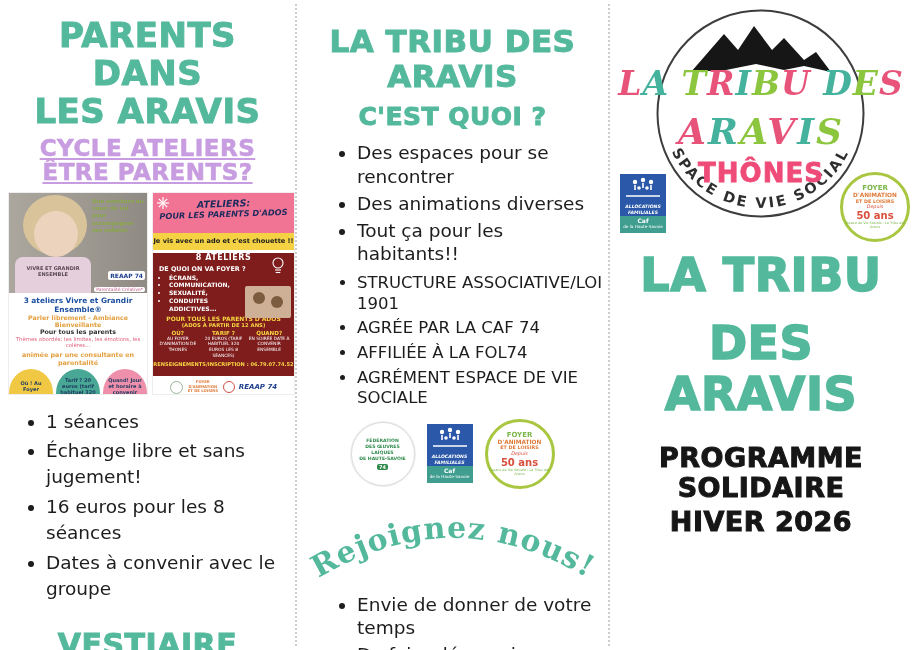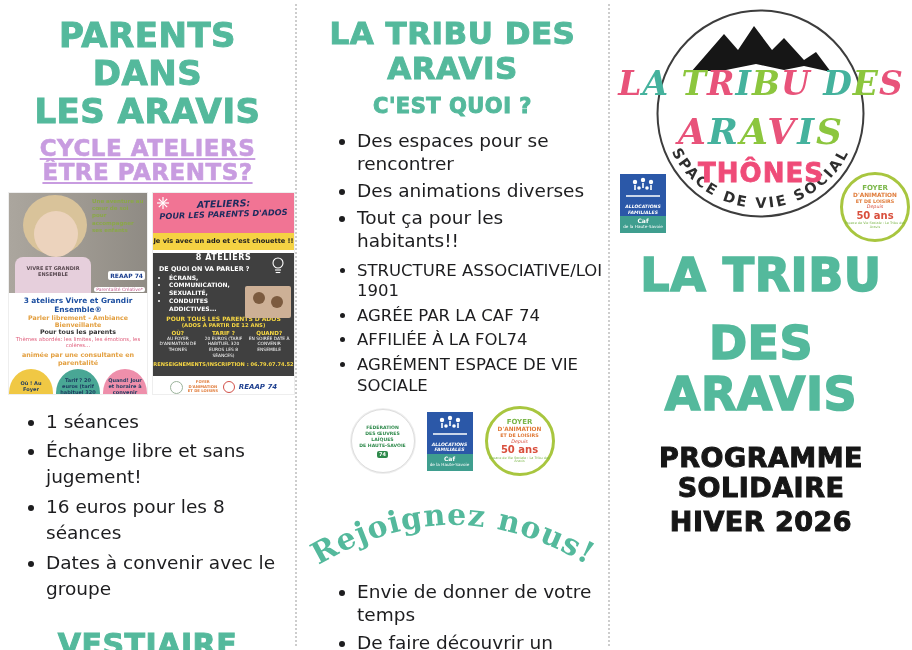--- a/index.html
+++ b/index.html
@@ -39,21 +39,21 @@
   .p1-fa{text-align:center;font-size:6.4px;font-weight:bold;color:#e39f3f;margin-top:3px;}
   .p1-balloons{display:flex;justify-content:center;gap:3px;margin-top:2px;}
   .balloon{width:45px;height:48px;border-radius:50%;display:flex;align-items:center;justify-content:center;text-align:center;font-size:5px;font-weight:bold;color:#1d3a5f;padding:3px;box-sizing:border-box;line-height:1.25;}
   .b-yellow{background:#f0c844;} .b-teal{background:#49a795;} .b-pink{background:#ee8fab;}
   
   .p2-header{background:#f17494;height:40px;color:#1d2b5e;text-align:center;position:relative;overflow:hidden;}
   .p2-h1{font-size:9.5px;font-weight:bold;font-style:italic;padding-top:5px;transform:rotate(-2deg);}
   .p2-h2{font-size:8.2px;font-weight:bold;font-style:italic;transform:rotate(-2deg);}
   .p2-sparkle{position:absolute;left:4px;top:4px;}
   .p2-yellow{background:#f5d243;height:17px;display:flex;align-items:center;justify-content:center;font-size:6.6px;font-weight:bold;color:#1d1d1d;}
-  .p2-blue{background:#404040;color:#fff;height:123px;position:relative;}
+  .p2-blue{background:#7f1d1d;color:#fff;height:123px;position:relative;}
   .p2-count{text-align:center;font-size:8px;font-weight:bold;margin-top:3px;letter-spacing:.5px;}
   .p2-bulb{position:absolute;right:8px;top:3px;}
   .p2-q{font-size:6.4px;font-weight:bold;margin:3px 0 1px 6px;}
   .p2-topics{margin:0 0 0 16px;padding:0;list-style:disc;width:72px;font-size:6px;font-weight:bold;line-height:1.3;}
   .p2-teens{position:absolute;right:3px;top:33px;width:46px;height:32px;background:#cdb096;border-radius:2px;overflow:hidden;}
   .p2-teens span{position:absolute;border-radius:50%;background:#7c5b3f;}
   .p2-aud1{text-align:center;color:#f7d743;font-weight:bold;font-size:6px;margin-top:2px;}
   .p2-aud2{text-align:center;color:#f7d743;font-size:5.3px;font-weight:bold;}
   .p2-cols{display:flex;justify-content:space-around;margin-top:2px;padding:0 2px;}
   .p2-col{width:31%;text-align:center;}
@@ -62,22 +62,22 @@
   .p2-foot{color:#f7d743;font-size:5.1px;font-weight:bold;text-align:center;margin-top:3px;}
   .p2-white{background:#fff;height:23px;display:flex;align-items:center;justify-content:center;gap:4px;}
   .chip-circle{width:13px;height:13px;border-radius:50%;border:1px solid #9bb39b;box-sizing:border-box;}
   .chip-circle.red{border-color:#d25048;width:12px;height:12px;}
   .foyer-mini{font-size:3.8px;color:#e07b39;font-weight:bold;width:32px;line-height:1.25;text-align:center;}
   .reaap-mini{font-size:7px;font-weight:bold;color:#1d3f8f;font-style:italic;}
   
   #left-bul1{margin:14px 0 0 12px;font-size:18.5px;line-height:1.4;}
   #vestiaire-title{margin-top:26px;font-size:30px;}
   
-  #mid-title{padding-top:16px;font-size:31px;}
-  #mid-title2{margin-top:10px;font-size:21px;}
+  #mid-title{padding-top:24px;font-size:31px;}
+  #mid-title2{margin-top:10px;font-size:25px;}
   #mid-bul1{margin:10px 0 0 26px;font-size:18.5px;line-height:1.25;}
   #about-title{margin-top:16px;font-size:24px;}
   #mid-bul2{margin:8px 0 0 26px;font-size:16.5px;line-height:1.25;font-weight:500;}
   #mid-logos{display:flex;align-items:center;justify-content:center;gap:12px;margin-top:10px;height:70px;}
   .fol-logo{width:62px;height:62px;border-radius:50%;border:1px solid #ddd;box-shadow:0 0 0 1px #eee;display:flex;flex-direction:column;align-items:center;justify-content:center;text-align:center;color:#2f8a4c;font-size:4.6px;font-weight:bold;line-height:1.3;background:#fff;}
   .fol-logo .num{margin-top:2px;background:#2f8a4c;color:#fff;padding:0 2px;border-radius:2px;font-size:5px;}
   .caf-logo{width:46px;text-align:center;}
   .caf-top{background:#2b58a8;color:#fff;padding:2px 1px 1px;}
   .caf-top .cap{font-size:4.6px;font-style:italic;font-weight:bold;line-height:1.2;}
   .caf-bot{background:#3f9e8f;color:#fff;font-size:6px;font-weight:bold;line-height:1.15;padding:2px 0 3px;}
@@ -165,21 +165,21 @@
         <div class="p2-yellow">Je vis avec un ado et c'est chouette !!</div>
         <div class="p2-blue">
           <div class="p2-count">8 ATELIERS</div>
           <svg class="p2-bulb" width="16" height="20" viewBox="0 0 16 20">
             <g stroke="#ffffff" stroke-width="1.1" fill="none">
                 <circle cx="8" cy="7" r="5"></circle>
                 <line x1="5" y1="14" x2="11" y2="14"></line>
                 <line x1="5.7" y1="16.5" x2="10.3" y2="16.5"></line>
               </g>
           </svg>
-          <div class="p2-q">DE QUOI ON VA PARLER ?</div>
+          <div class="p2-q">DE QUOI ON VA FOYER ?</div>
           <ul class="p2-topics">
             <li>ÉCRANS,</li>
             <li>COMMUNICATION,</li>
             <li>SEXUALITÉ,</li>
             <li>CONDUITES ADDICTIVES...</li>
           </ul>
           <div class="p2-teens">
             <span style="left:8px;top:6px;width:12px;height:12px"></span>
             <span style="left:26px;top:10px;width:12px;height:12px"></span>
           </div>

